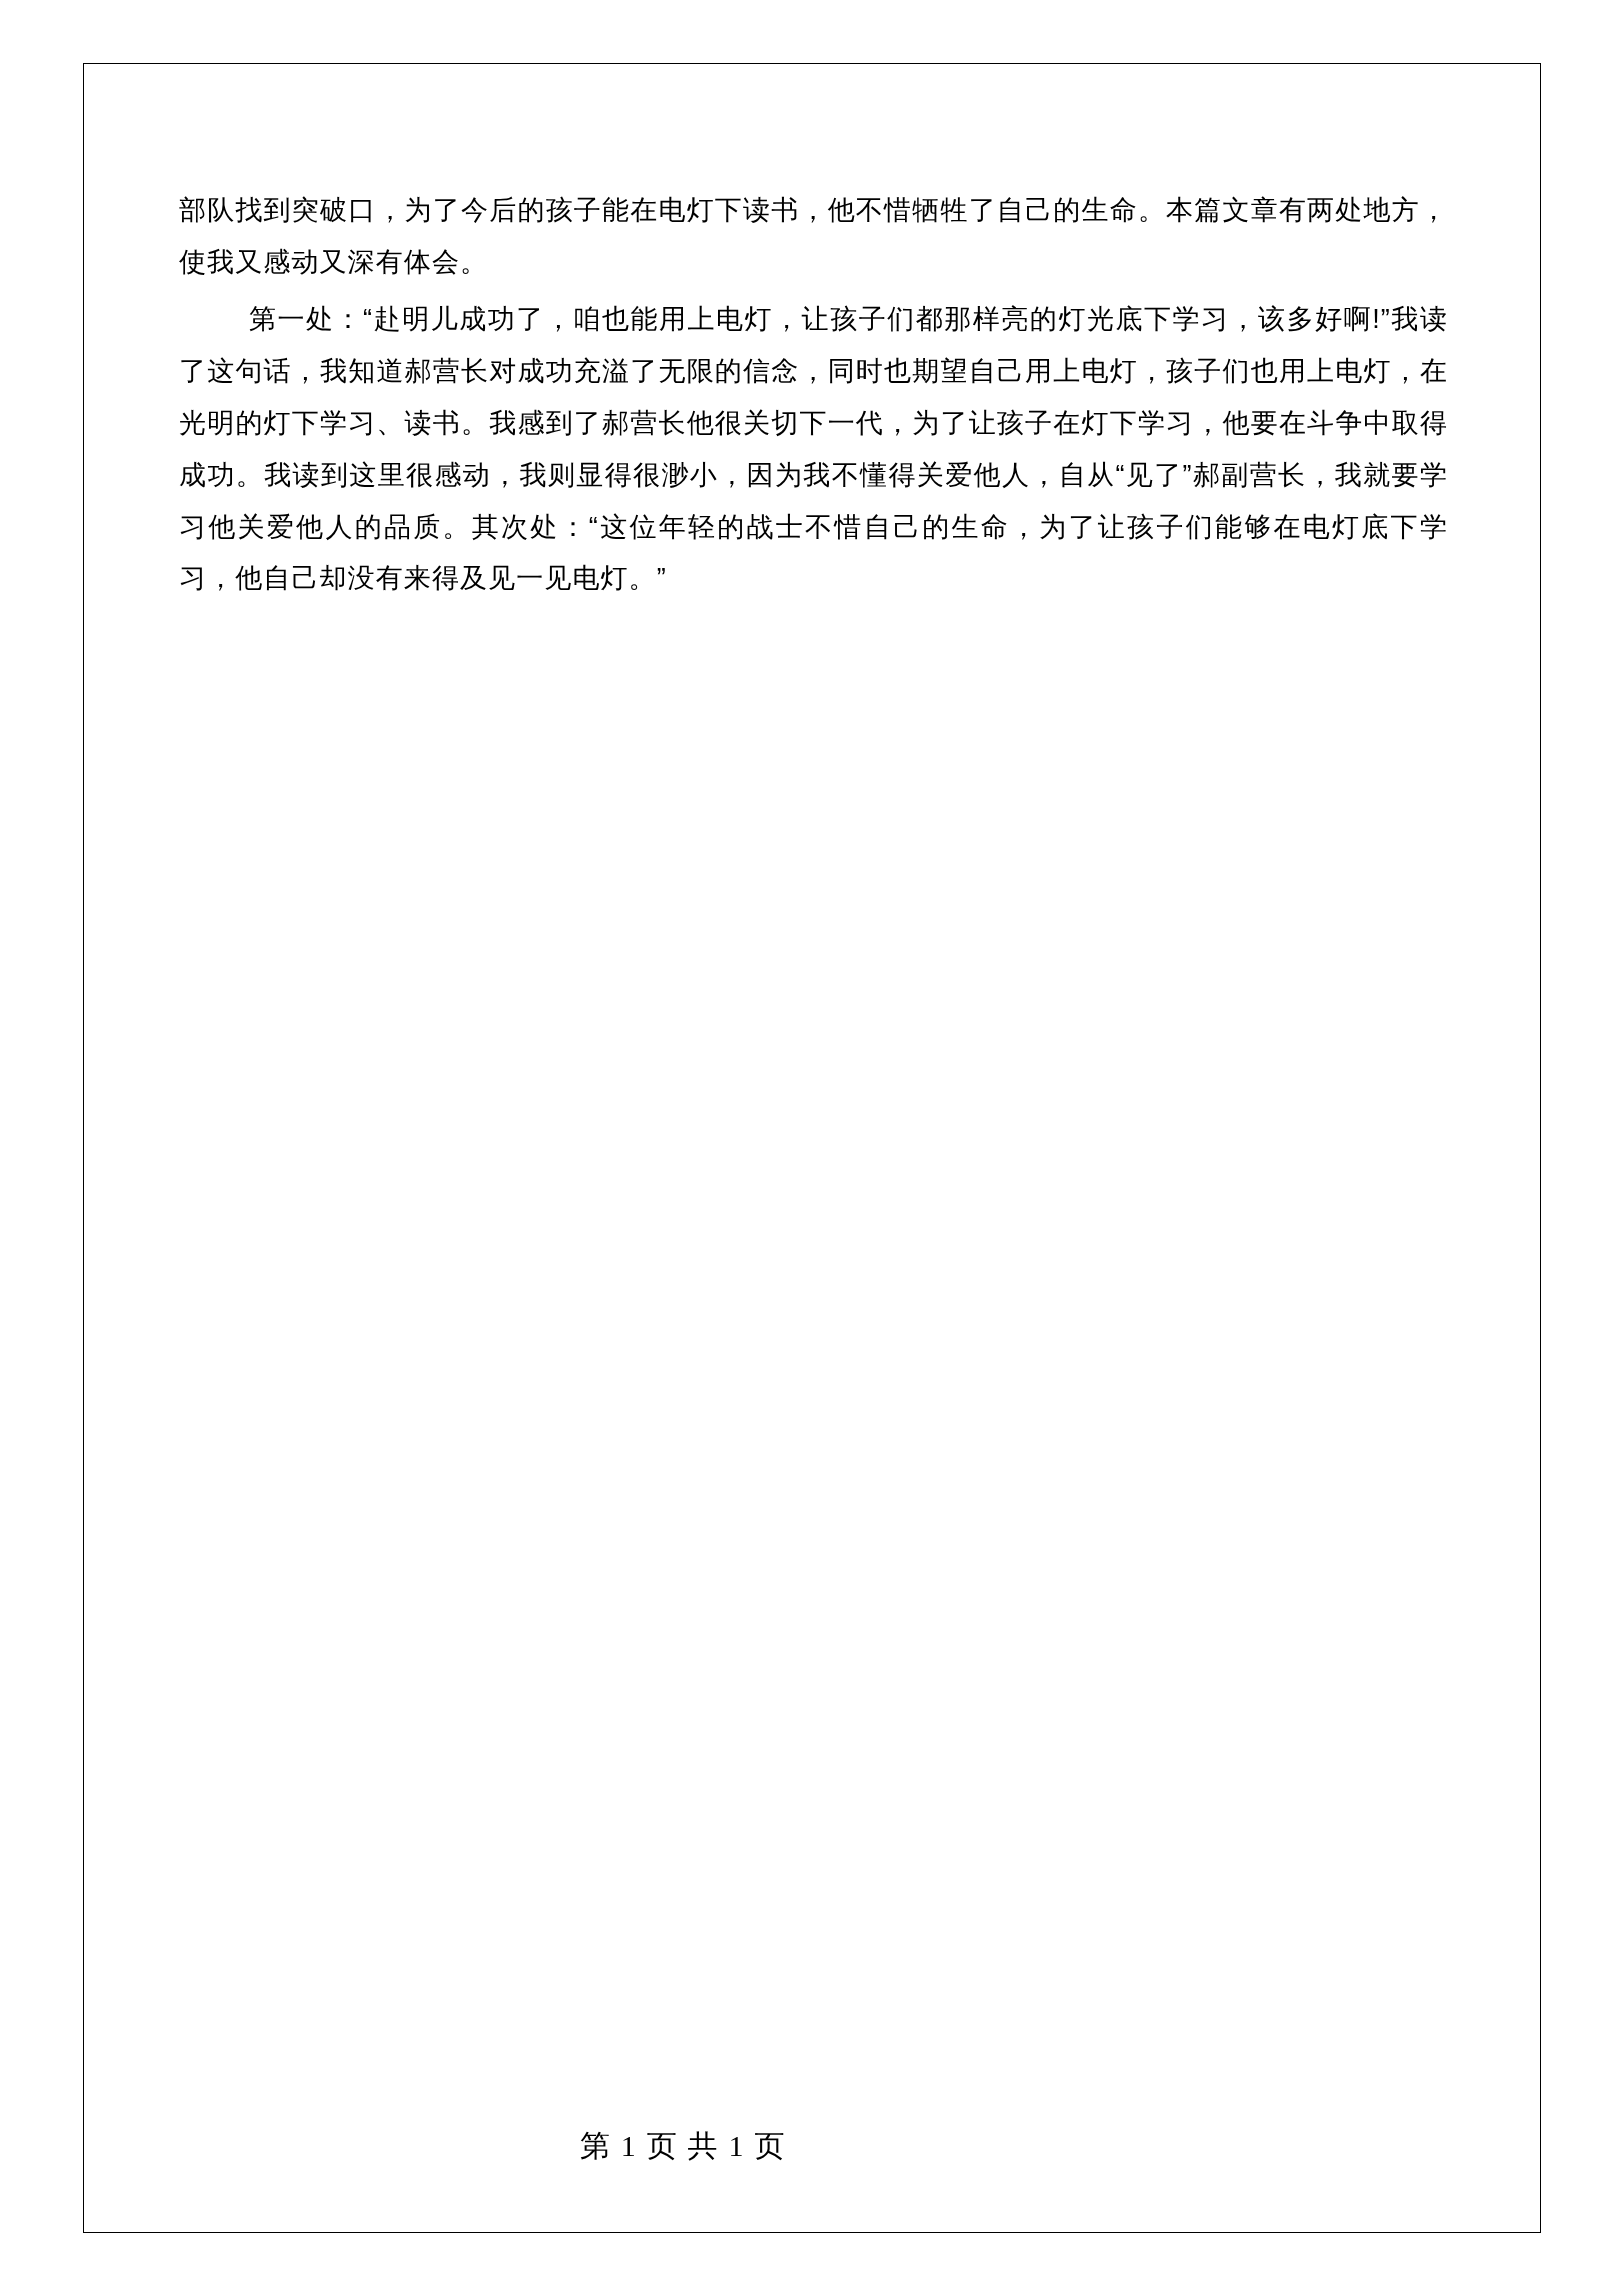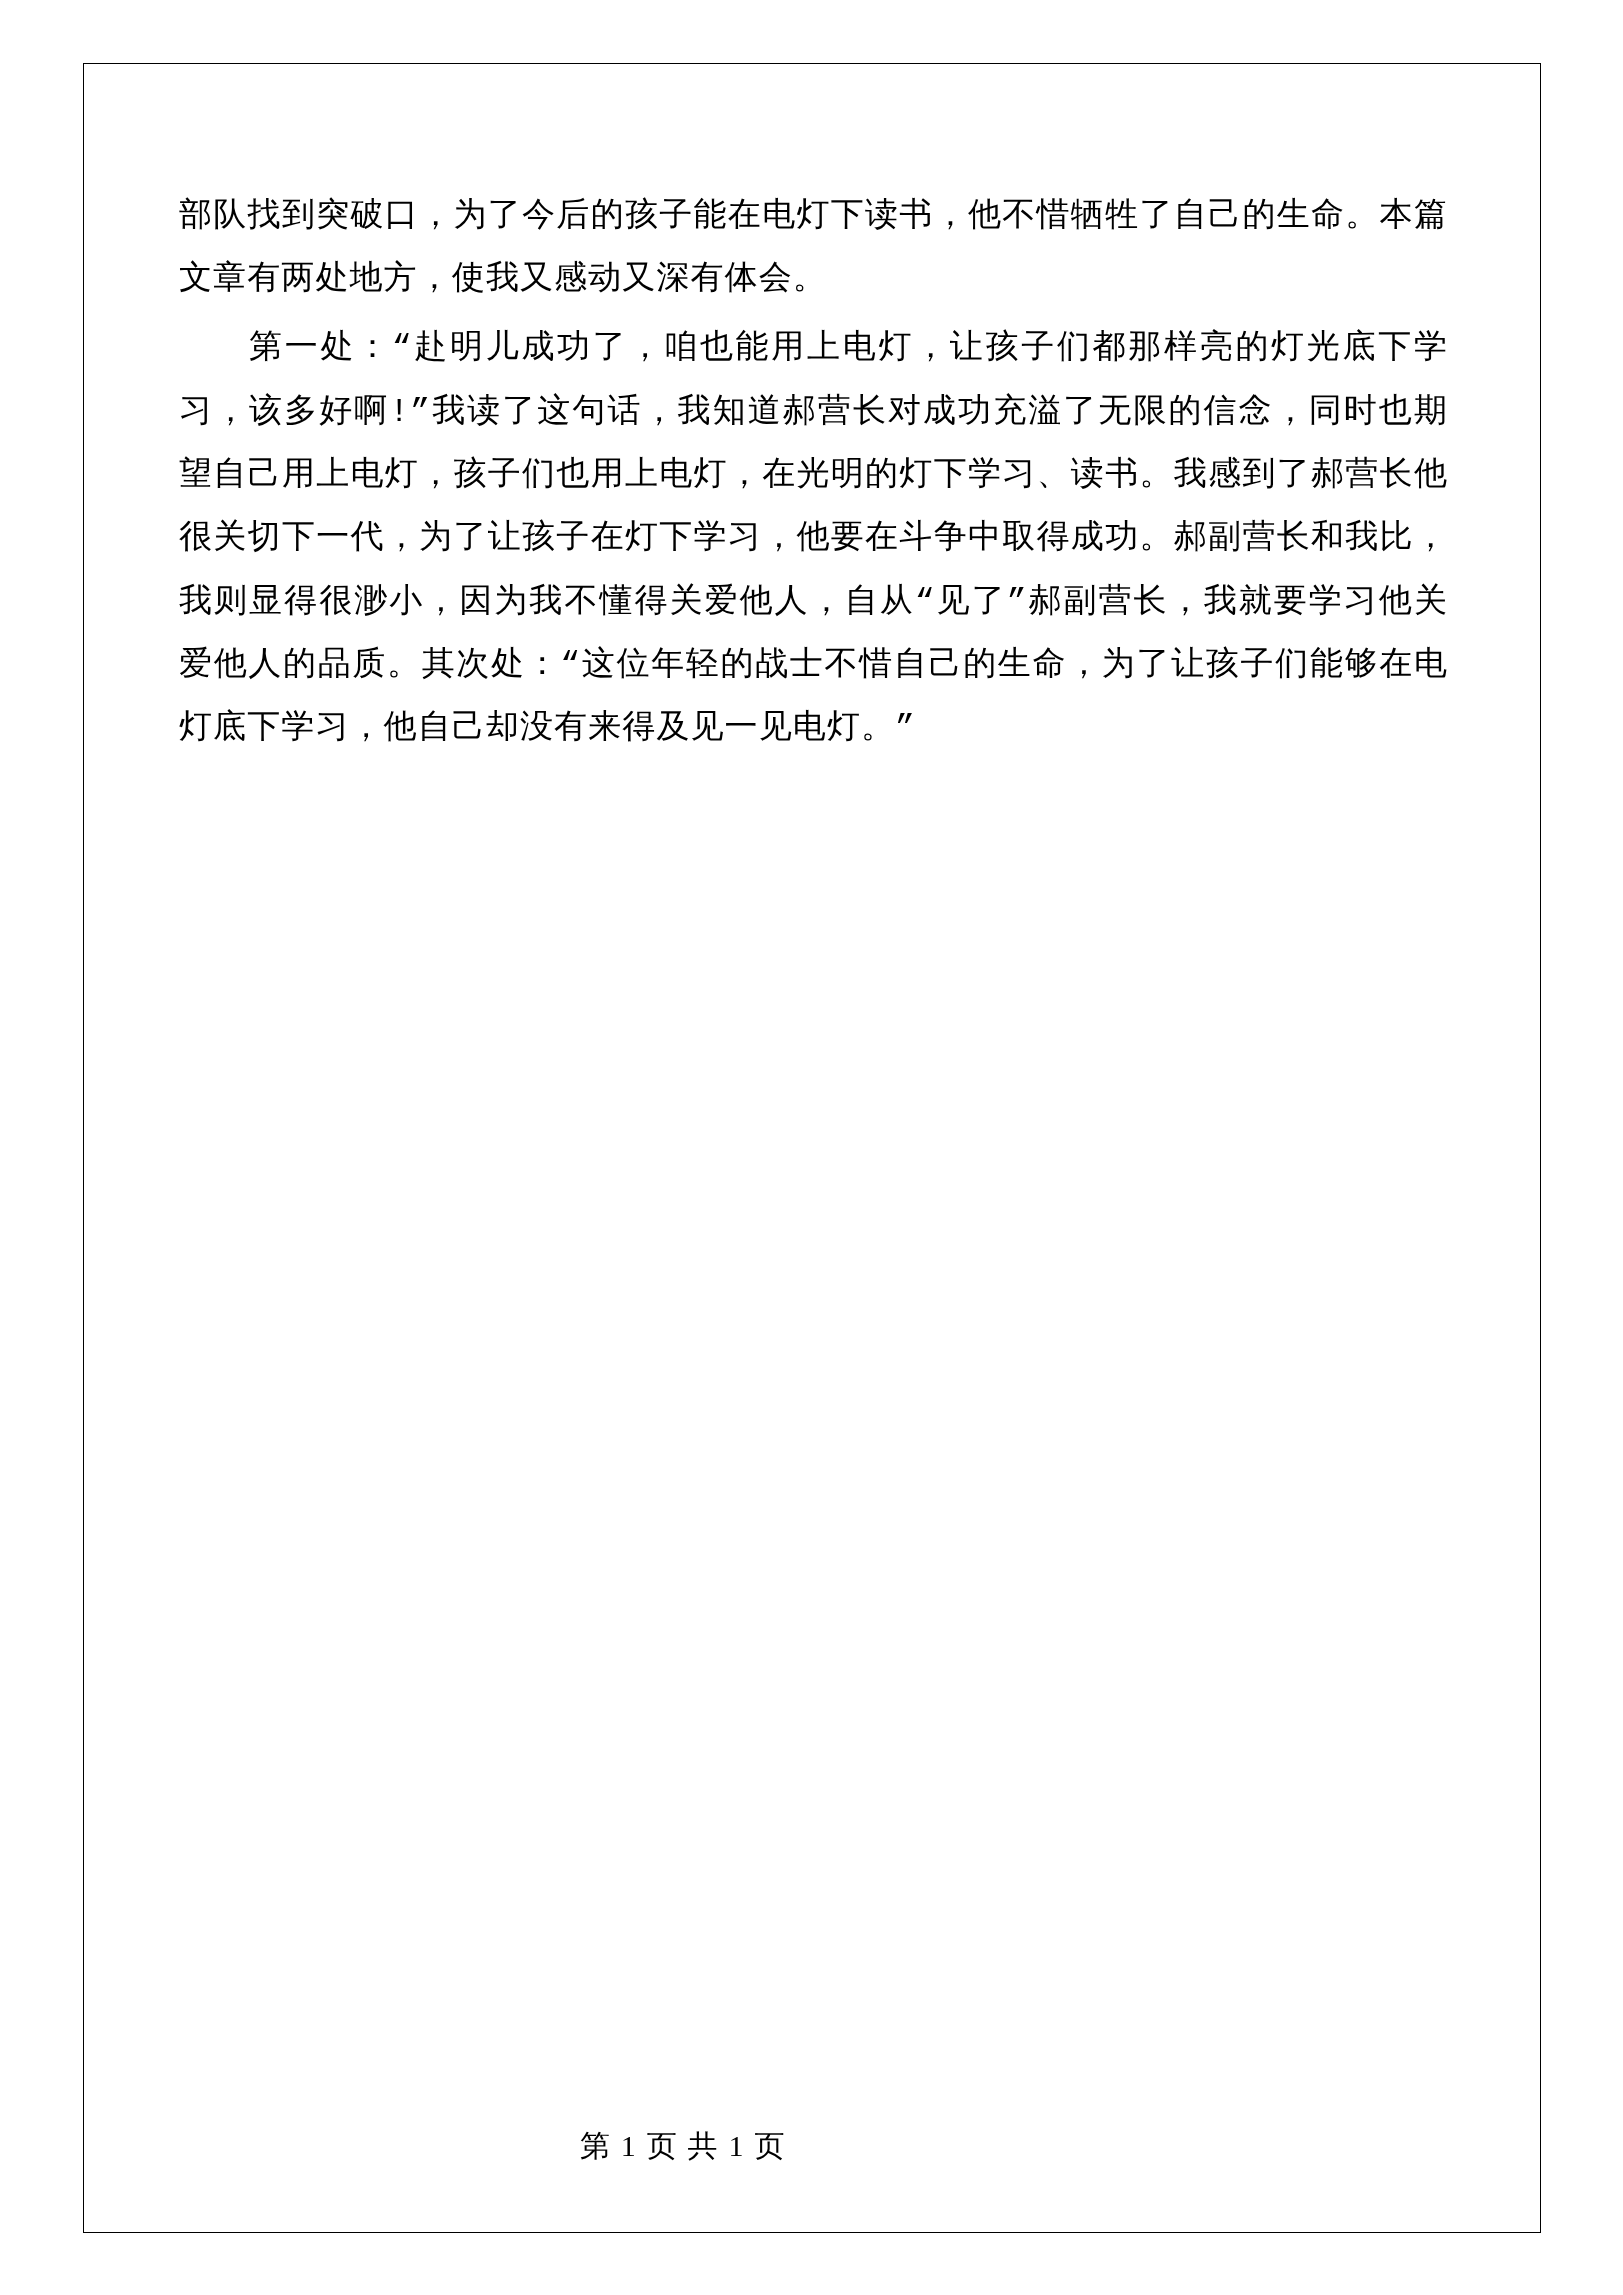--- a/index.html
+++ b/index.html
@@ -27,29 +27,29 @@
     box-sizing: border-box;
   }
   .doc-body {
     position: absolute;
     left: 179px;
     top: 185px;
     width: 1269px;
     box-sizing: border-box;
   }
   .para {
-    font-size: 33px;
+    font-size: 27px;
     line-height: 1.92;
     letter-spacing: 1.1px;
     color: #000000;
     text-align: justify;
     text-justify: inter-ideograph;
     margin: 0 0 5.6px 0;
     text-indent: 0;
-    font-family: Liberation Mono, monospace;
+    font-family: Liberation Sans, sans-serif;
   }
   .para.indent {
     text-indent: 70px;
   }
   .footer {
     position: absolute;
     left: 83px;
     top: 2126px;
     width: 1200px;
     text-align: center;
@@ -60,18 +60,18 @@
   }
 </style>
 </head>
 <body>
 
 <div class="page">
   <div class="page-border"></div>
 
   <div class="doc-body">
     <p class="para">部队找到突破口，为了今后的孩子能在电灯下读书，他不惜牺牲了自己的生命。本篇文章有两处地方，使我又感动又深有体会。</p>
-    <p class="para indent">第一处：“赴明儿成功了，咱也能用上电灯，让孩子们都那样亮的灯光底下学习，该多好啊!”我读了这句话，我知道郝营长对成功充溢了无限的信念，同时也期望自己用上电灯，孩子们也用上电灯，在光明的灯下学习、读书。我感到了郝营长他很关切下一代，为了让孩子在灯下学习，他要在斗争中取得成功。郝副营长和我比，我则显得很渺小，因为我不懂得关爱他人，自从“见了”郝副营长，我就要学习他关爱他人的品质。其次处：“这位年轻的战士不惜自己的生命，为了让孩子们能够在电灯底下学习，他自己却没有来得及见一见电灯。”</p>
+    <p class="para indent">第一处：“赴明儿成功了，咱也能用上电灯，让孩子们都那样亮的灯光底下学习，该多好啊!”我读了这句话，我知道郝营长对成功充溢了无限的信念，同时也期望自己用上电灯，孩子们也用上电灯，在光明的灯下学习、读书。我感到了郝营长他很关切下一代，为了让孩子在灯下学习，他要在斗争中取得成功。我读到这里很感动，我则显得很渺小，因为我不懂得关爱他人，自从“见了”郝副营长，我就要学习他关爱他人的品质。其次处：“这位年轻的战士不惜自己的生命，为了让孩子们能够在电灯底下学习，他自己却没有来得及见一见电灯。”</p>
   </div>
 
   <div class="footer">第 1 页  共 1 页</div>
 </div>
 
 
 </body></html>

